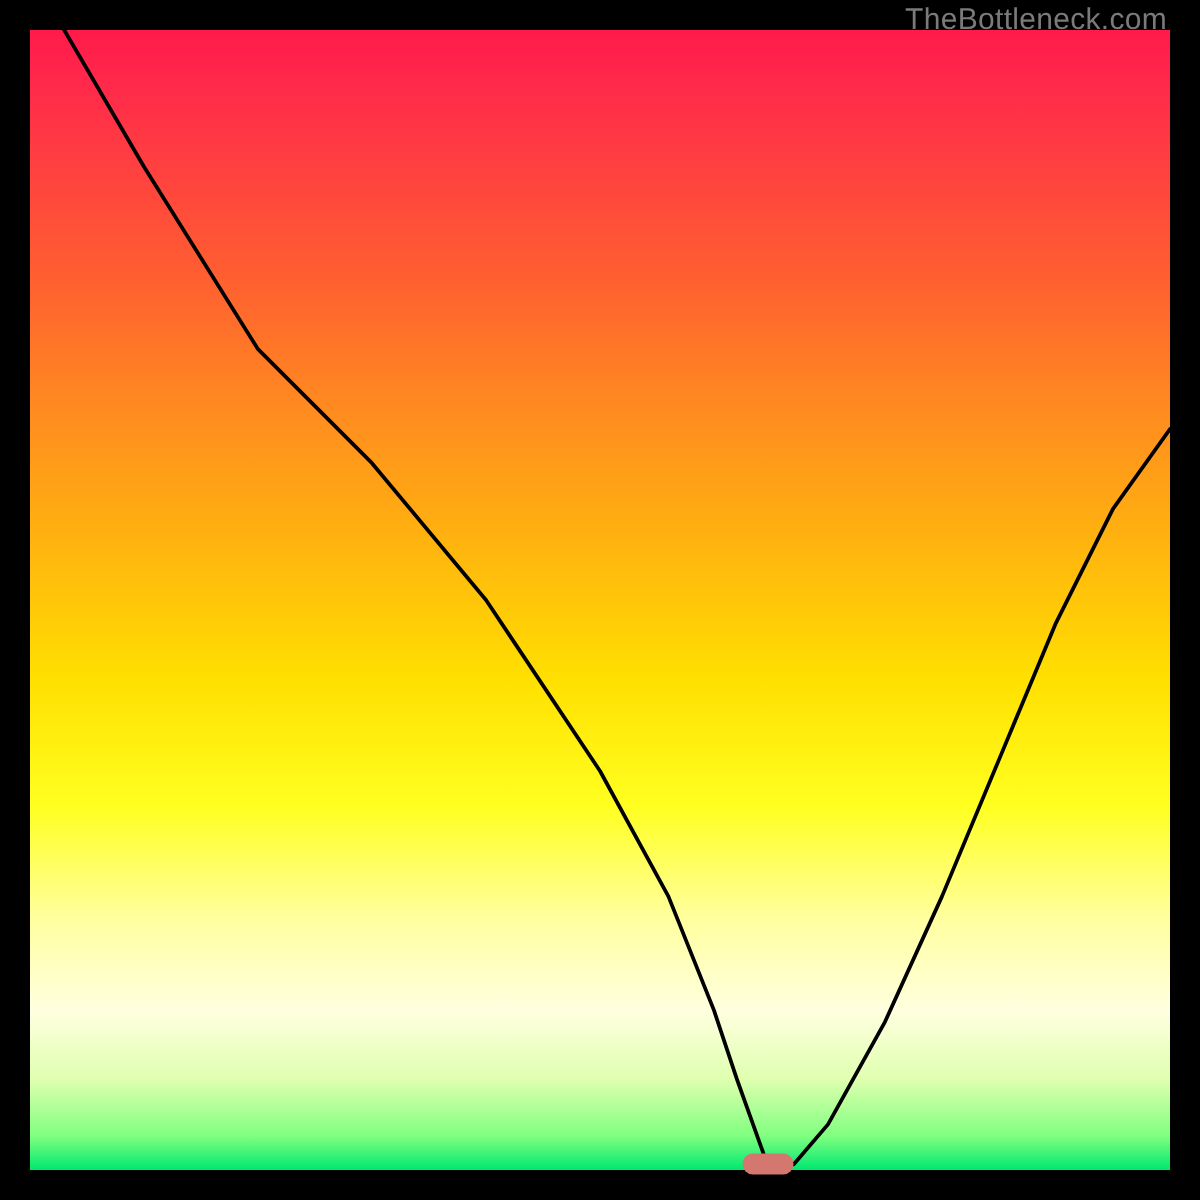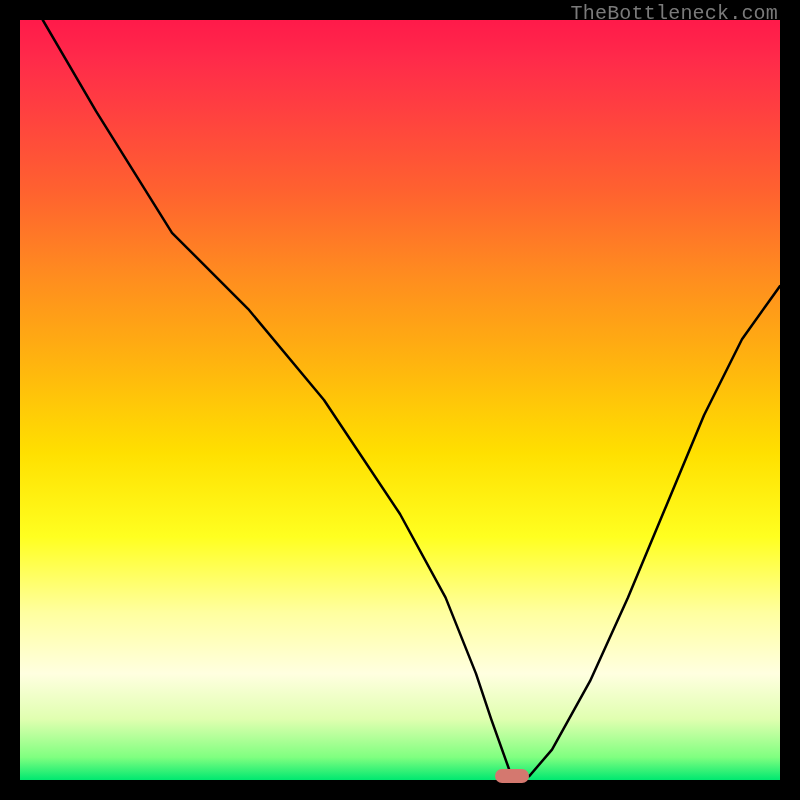--- a/index.html
+++ b/index.html
@@ -40,21 +40,20 @@
     );
   }
   .watermark {
     position: absolute;
     top: 2px;
     right: 22px;
     color: #7a7a7a;
     font-size: 20px;
     font-weight: 500;
     letter-spacing: 0.2px;
-    font-family: Liberation Mono, monospace;
   }
   svg.curve {
     position: absolute;
     left: 0;
     top: 0;
     width: 760px;
     height: 760px;
   }
   .marker {
     position: absolute;

